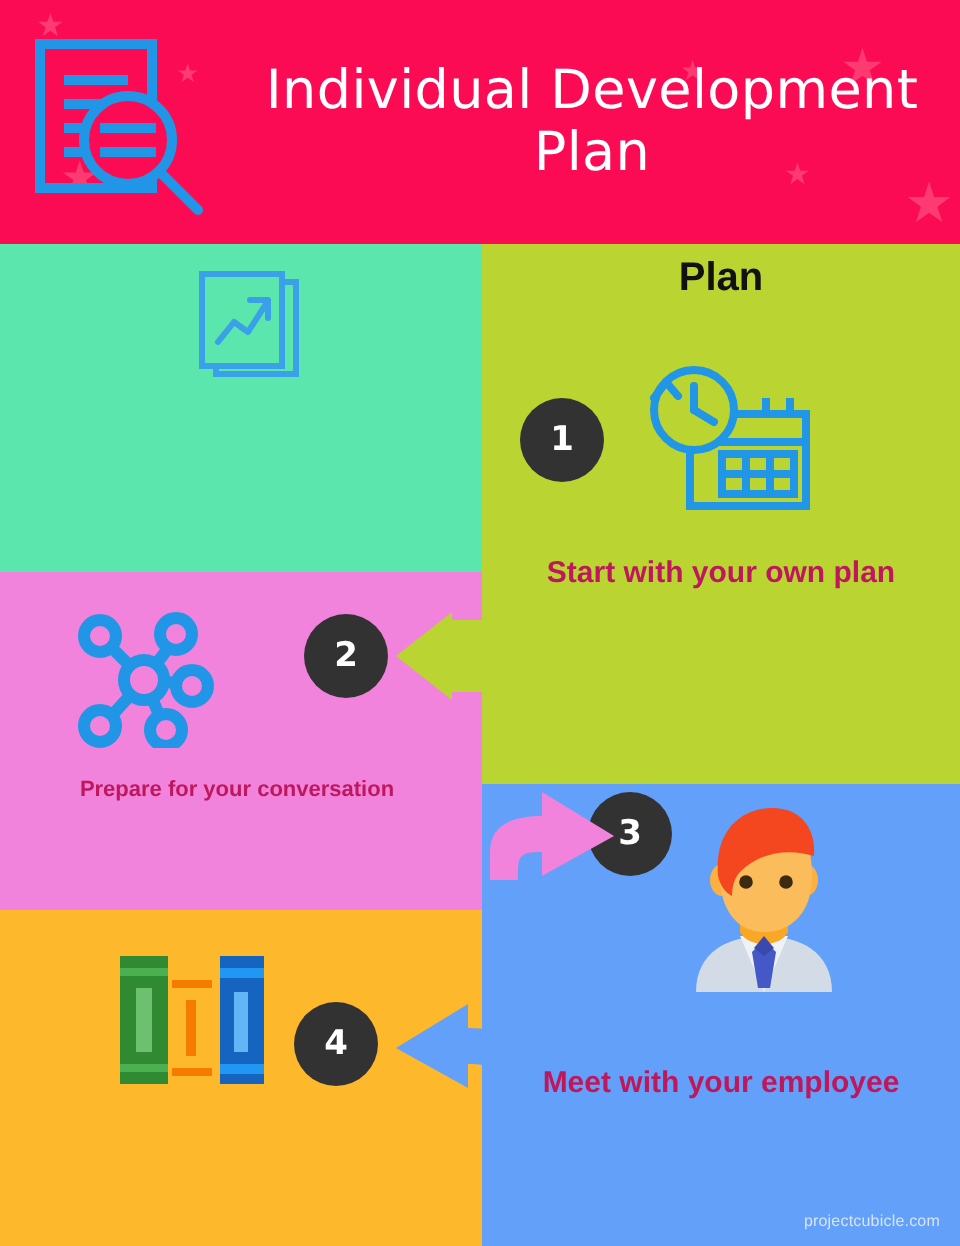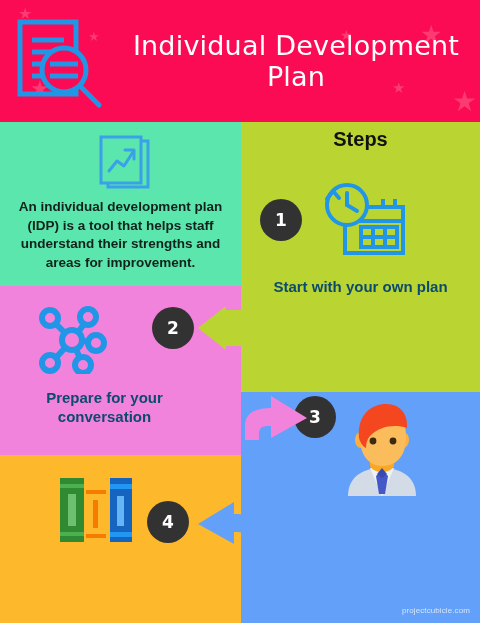--- a/index.html
+++ b/index.html
@@ -29,42 +29,42 @@
   
   .panel{position:absolute;overflow:hidden;}
   .p-teal  {left:0;   top:122px; width:241px; height:164px; background:#5ae6ad;}
   .p-green {left:241px;top:122px; width:239px; height:270px; background:#bad531;}
   .p-pink  {left:0;   top:286px; width:241px; height:169px; background:#f283dc;}
   .p-blue  {left:241px;top:392px; width:239px; height:231px; background:#62a0fa;}
   .p-orange{left:0;   top:455px; width:241px; height:168px; background:#fdb92b;}
 
   .panel-caption{
     position:absolute;width:100%;text-align:center;
-    color:#0c4a6e;font-weight:bold;line-height:1.25;
+    color:#be185d;font-weight:bold;line-height:1.25;
   }
 
   
   .teal-icon{position:absolute;left:96px;top:135px;width:58px;height:58px;}
   .teal-text{
     position:absolute;left:8px;top:198px;width:225px;
     text-align:center;color:#10221b;font-size:13.5px;font-weight:bold;
     line-height:1.38;
   }
 
   
   .steps-title{
     position:absolute;left:241px;top:128px;width:239px;text-align:center;
     font-size:20px;font-weight:bold;color:#111111;
   }
   .cal-icon{position:absolute;left:321px;top:181px;width:88px;height:78px;}
   .cap-1{left:241px;top:278px;width:239px;font-size:15px;}
 
   
   .net-icon{position:absolute;left:36px;top:306px;width:72px;height:68px;}
-  .cap-2{left:0;top:389px;width:209px;font-size:15px;}
+  .cap-2{left:0;top:389px;width:209px;font-size:11px;padding-left:14px;}
 
   
   .person-icon{position:absolute;left:340px;top:404px;width:84px;height:92px;}
   .cap-3{left:241px;top:533px;width:239px;font-size:15px;}
 
   
   .books-icon{position:absolute;left:56px;top:476px;width:78px;height:68px;}
   .cap-4{left:0;top:570px;width:241px;font-size:15px;}
 
   
@@ -127,25 +127,24 @@
 
   <div class="panel p-teal"></div>
 
   <svg class="teal-icon" viewBox="0 0 58 58">
     <rect x="12" y="6" width="40" height="46" fill="none" stroke="#3aa0e8" stroke-width="3"></rect>
     <rect x="5" y="2" width="40" height="46" fill="#5ae6ad" stroke="#3aa0e8" stroke-width="3"></rect>
     <polyline points="13,36 21,26 28,31 37,17" fill="none" stroke="#3aa0e8" stroke-width="3" stroke-linecap="round" stroke-linejoin="round"></polyline>
     <polyline points="29,15 38,15 38,24" fill="none" stroke="#3aa0e8" stroke-width="3" stroke-linecap="round" stroke-linejoin="round"></polyline>
   </svg>
 
-  <div class="teal-text">An individual development plan (IDP) is a tool that helps staff understand their strengths and areas for improvement.</div>
 
   <div class="panel p-green"></div>
 
-  <div class="steps-title">Steps</div>
+  <div class="steps-title">Plan</div>
 
   <svg class="cal-icon" viewBox="0 0 88 78">
     <g fill="none" stroke="#2196e6" stroke-width="4">
       <rect x="24" y="26" width="58" height="46"></rect>
       <line x1="24" y1="40" x2="82" y2="40"></line>
       <rect x="40" y="46" width="36" height="20"></rect>
       <line x1="52" y1="46" x2="52" y2="66"></line>
       <line x1="64" y1="46" x2="64" y2="66"></line>
       <line x1="40" y1="56" x2="76" y2="56"></line>
       <line x1="62" y1="18" x2="62" y2="28"></line>
@@ -192,20 +191,21 @@
     <polygon points="42,66 48,72 45,90 39,90 36,72" fill="#4558c8"></polygon>
     <polygon points="42,64 47,70 42,74 37,70" fill="#3a49ad"></polygon>
     <ellipse cx="21" cy="36" rx="6" ry="8" fill="#fbb040"></ellipse>
     <ellipse cx="63" cy="36" rx="6" ry="8" fill="#fbb040"></ellipse>
     <path d="M20 34 C20 12 34 2 44 2 C58 2 66 14 66 34 C66 52 56 62 42 62 C28 62 20 50 20 34 Z" fill="#fbbc5b"></path>
     <path d="M19 34 C17 10 32 0 46 0 C62 0 68 12 67 24 C54 20 40 22 30 32 C27 35 26 40 26 44 C22 42 20 38 19 34 Z" fill="#f4471f"></path>
     <circle cx="33" cy="37" r="3.4" fill="#3e2a10"></circle>
     <circle cx="53" cy="37" r="3.4" fill="#3e2a10"></circle>
   </svg>
 
+  <div class="panel-caption cap-3">Meet with your employee</div>
   <div class="badge badge-3">3</div>
 
   <div class="panel p-orange"></div>
 
   <svg class="books-icon" viewBox="0 0 78 68">
     <rect x="4" y="2" width="24" height="64" fill="#2f8a32"></rect>
     <rect x="4" y="8" width="24" height="4" fill="#4caf50"></rect>
     <rect x="4" y="56" width="24" height="4" fill="#4caf50"></rect>
     <rect x="12" y="18" width="8" height="32" fill="#6cc070"></rect>
     <rect x="30" y="10" width="20" height="58" fill="#fdb92b"></rect>

